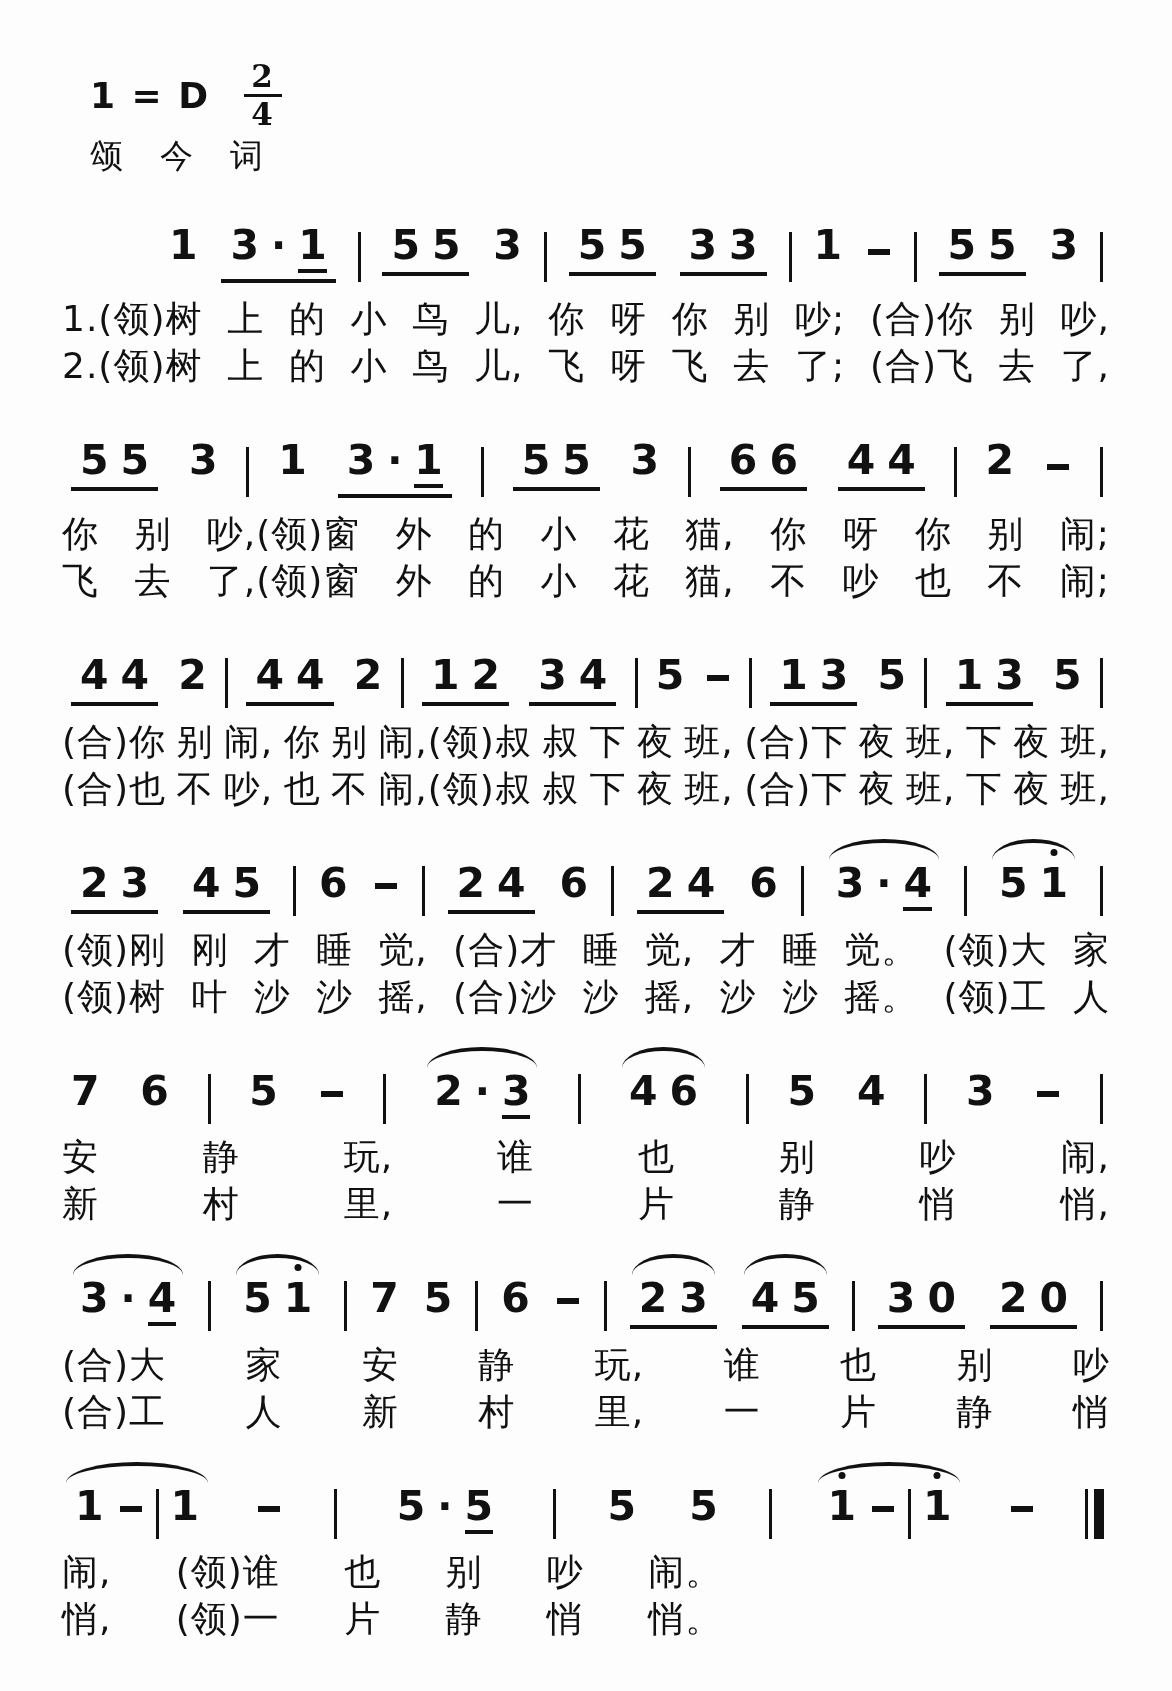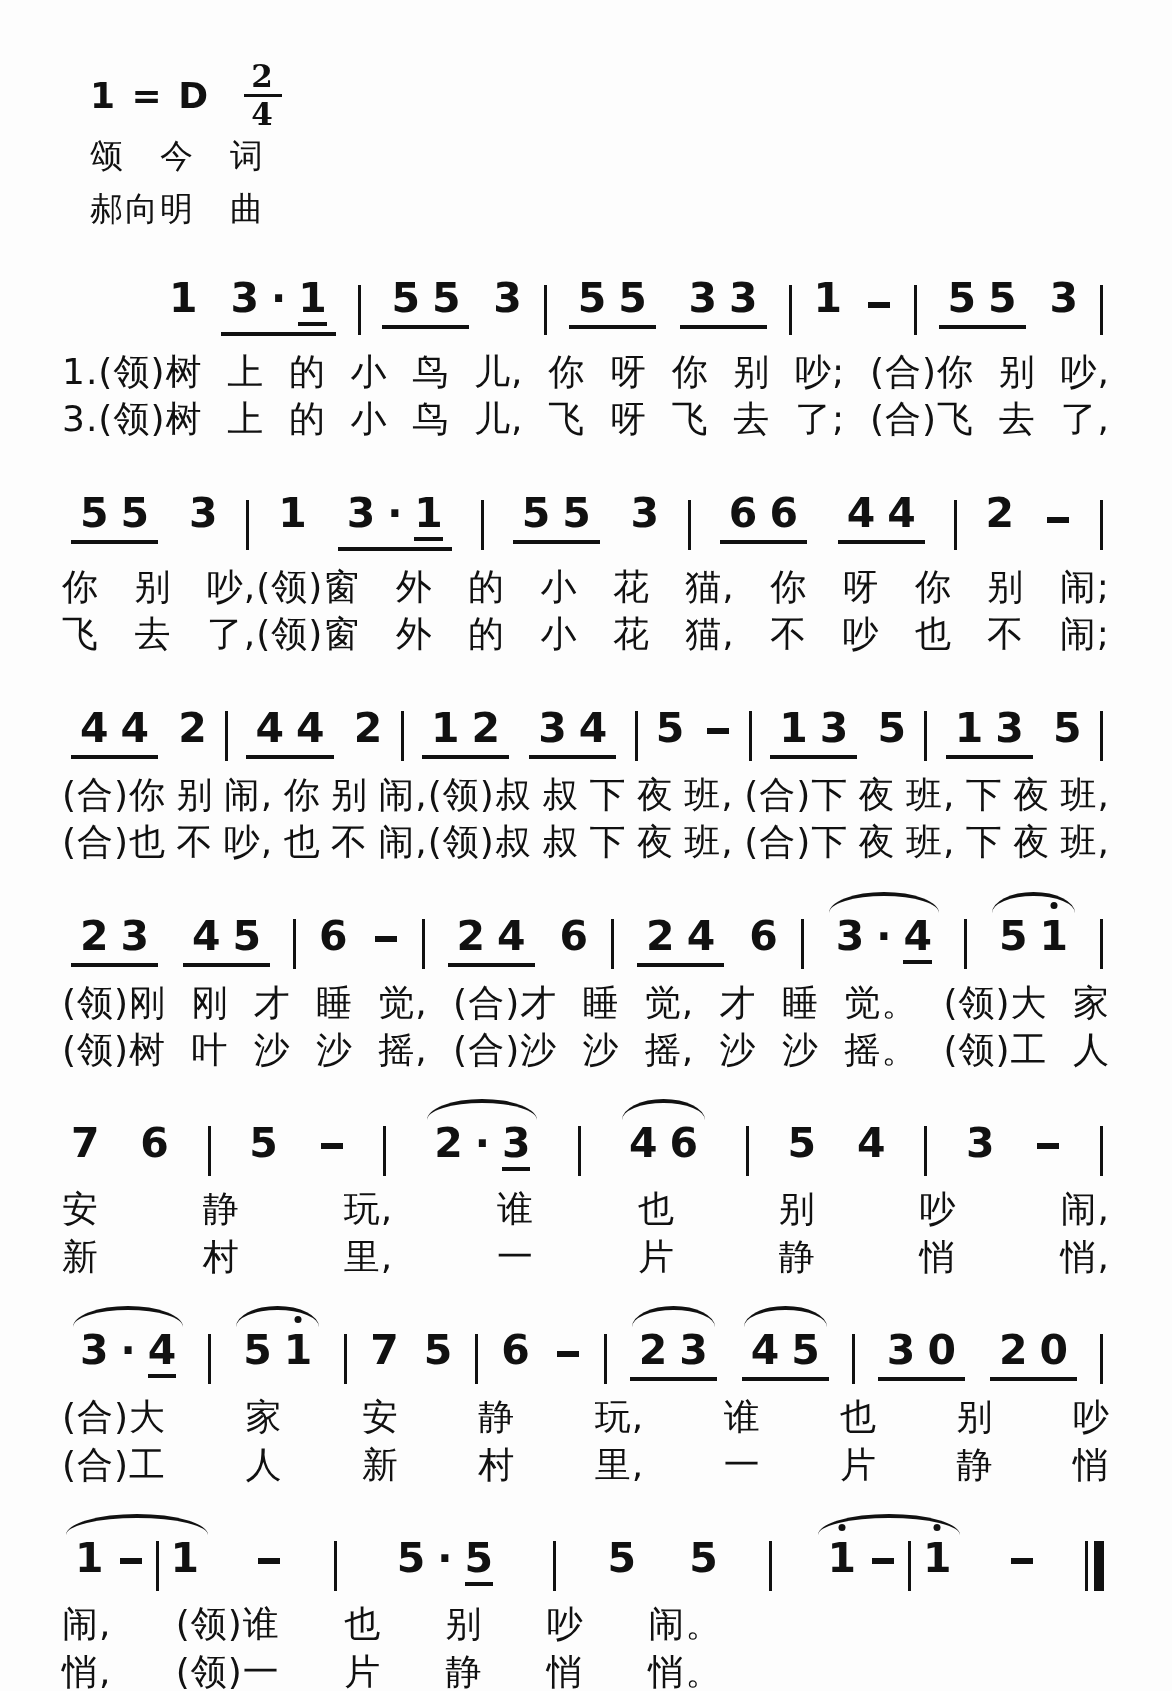--- a/index.html
+++ b/index.html
@@ -157,21 +157,20 @@
   <div class="header-row">
     <div class="keysig">
       <span>1 = D</span>
       <span class="timesig">
         <span class="ts-top">2</span>
         <span class="ts-bottom">4</span>
       </span>
     </div>
     <div class="credits">
       <div>颂　今　词</div>
-      <div>郝向明　曲</div>
     </div>
   </div>
 
   <div class="systems" id="systems">
       <section class="system">
         <span class="music-row">
           <span class="note">1</span>
           <span class="grp u">
             <span class="note">3</span>
             <span class="adot">·</span>
@@ -213,21 +212,21 @@
           <span class="syl">你</span>
           <span class="syl">呀</span>
           <span class="syl">你</span>
           <span class="syl">别</span>
           <span class="syl">吵;</span>
           <span class="syl">(合)你</span>
           <span class="syl">别</span>
           <span class="syl">吵,</span>
         </span>
         <span class="lyrics-row">
-          <span class="syl">3.(领)树</span>
+          <span class="syl">2.(领)树</span>
           <span class="syl">上</span>
           <span class="syl">的</span>
           <span class="syl">小</span>
           <span class="syl">鸟</span>
           <span class="syl">儿,</span>
           <span class="syl">飞</span>
           <span class="syl">呀</span>
           <span class="syl">飞</span>
           <span class="syl">去</span>
           <span class="syl">了;</span>

